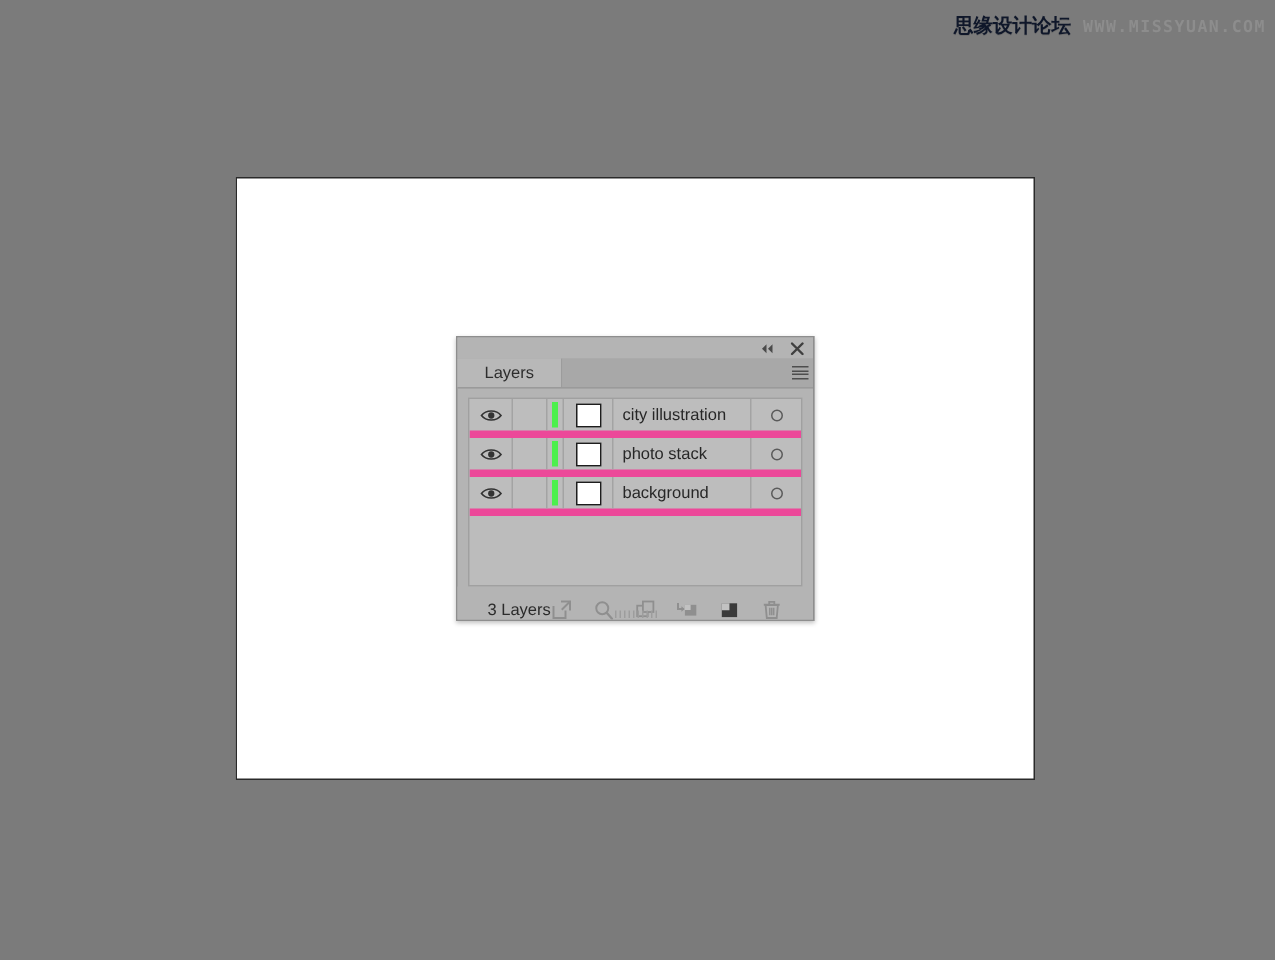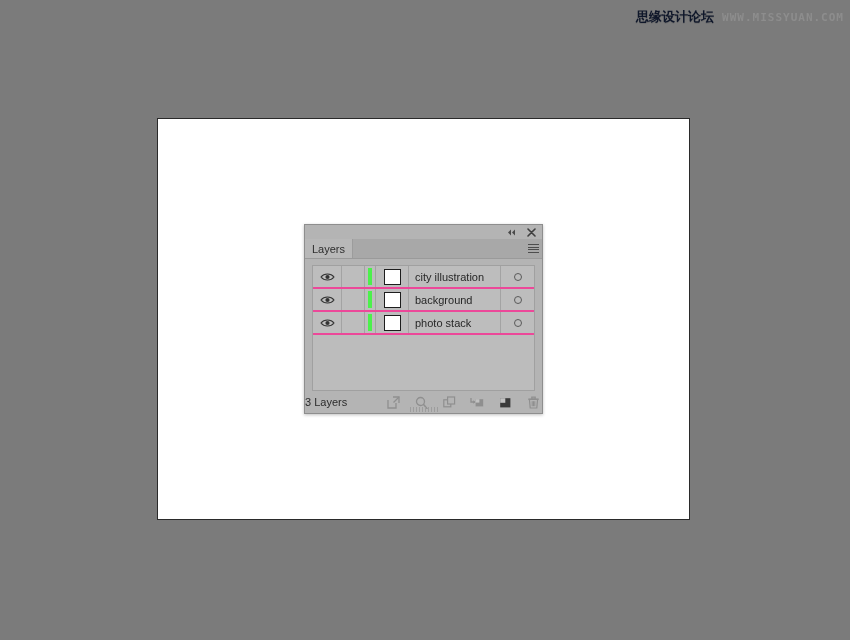--- a/index.html
+++ b/index.html
@@ -98,21 +98,21 @@
     height: 19px;
     background: #a8a8a8;
     display: flex;
     align-items: stretch;
     border-bottom: 1px solid #9a9a9a;
     flex: 0 0 auto;
     position: relative;
   }
   .panel-tab {
     background: #b8b8b8;
-    padding: 0 7px;
+    padding: 0 18px;
     display: flex;
     align-items: center;
     font-size: 11px;
     color: #2e2e2e;
     border-right: 1px solid #9c9c9c;
     cursor: pointer;
   }
   .tabbar-filler {
     flex: 1 1 auto;
     background: #a8a8a8;
@@ -140,21 +140,21 @@
     background: #bcbcbc;
     border: 1px solid #a0a0a0;
     box-sizing: border-box;
     overflow: hidden;
     position: relative;
   }
   .layer-row {
     display: flex;
     align-items: stretch;
     height: 21px;
-    border-bottom: 2px solid #ec4899;
+    border-bottom: 5px solid #ec4899;
     background: #bdbdbd;
     cursor: pointer;
   }
   .cell-eye {
     width: 28px;
     display: flex;
     align-items: center;
     justify-content: center;
     border-right: 1px solid #a3a3a3;
     cursor: pointer;
@@ -214,22 +214,22 @@
     border: 1px solid #5a5a5a;
     border-radius: 50%;
     box-sizing: border-box;
   }
 
   
   .panel-footer {
     height: 22px;
     flex: 0 0 auto;
     display: flex;
-    align-items: center;
-    padding: 0 0;
+    align-items: flex-end;
+    padding: 0 20px;
     background: #b4b4b4;
   }
   .footer-count {
     font-size: 11px;
     color: #2b2b2b;
     white-space: nowrap;
   }
   .footer-icons {
     flex: 1 1 auto;
     display: flex;
@@ -348,41 +348,41 @@
           <circle cx="7.5" cy="5" r="2.1" fill="#333"></circle>
         </svg>
       </div>
       <div class="cell-lock"></div>
       <div class="cell-color">
         <span class="color-strip"></span>
       </div>
       <div class="cell-thumb">
         <span class="thumb-box"></span>
       </div>
-      <div class="cell-name">background</div>
+      <div class="cell-name">photo stack</div>
       <div class="cell-target">
         <span class="target-circle"></span>
       </div>
     </div>
 
     <div class="layer-row">
       <div class="cell-eye">
         <svg width="15" height="10" viewBox="0 0 15 10" aria-hidden="true">
           <path d="M1 5 C4 1, 11 1, 14 5 C11 9, 4 9, 1 5 Z" fill="none" stroke="#333" stroke-width="1.1"></path>
           <circle cx="7.5" cy="5" r="2.1" fill="#333"></circle>
         </svg>
       </div>
       <div class="cell-lock"></div>
       <div class="cell-color">
         <span class="color-strip"></span>
       </div>
       <div class="cell-thumb">
         <span class="thumb-box"></span>
       </div>
-      <div class="cell-name">photo stack</div>
+      <div class="cell-name">background</div>
       <div class="cell-target">
         <span class="target-circle"></span>
       </div>
     </div>
 
   </div>
 
   <div class="panel-footer">
     <span class="footer-count">3 Layers</span>
     <div class="footer-icons">

